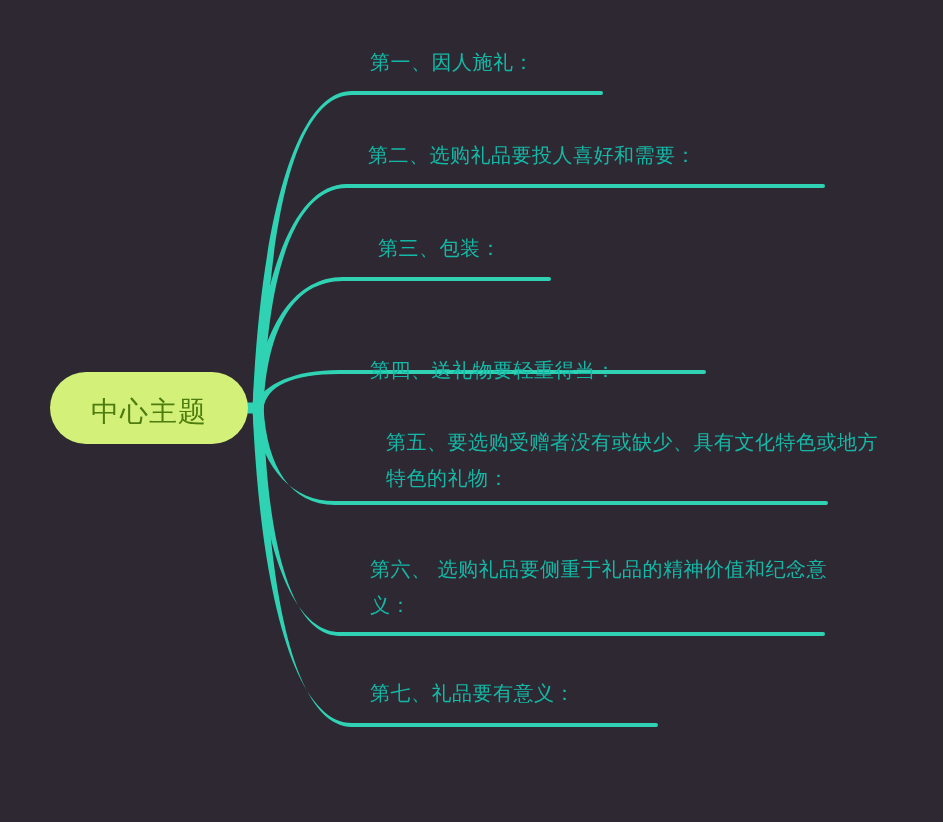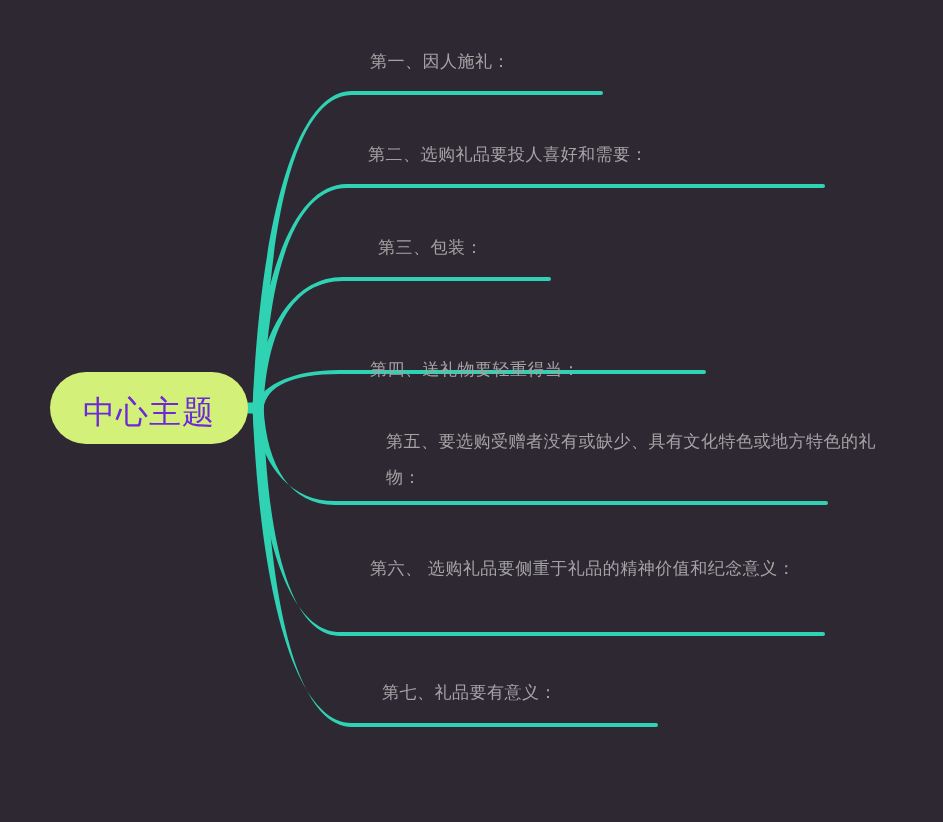--- a/index.html
+++ b/index.html
@@ -34,34 +34,34 @@
     height: 72px;
     background: #d3f079;
     border-radius: 36px;
     display: flex;
     align-items: center;
     justify-content: center;
     box-sizing: border-box;
     z-index: 3;
   }
   .central-node-label {
-    color: #6d28d9;
-    font-size: 32px;
+    color: #4d7c0f;
+    font-size: 28px;
     letter-spacing: 1px;
     line-height: 1;
     white-space: nowrap;
     margin-top: 8px;
   }
   .branch {
     position: absolute;
     z-index: 2;
   }
   .branch-label {
-    color: #a3a3a3;
-    font-size: 17px;
+    color: #14b8a6;
+    font-size: 20px;
     line-height: 36px;
     letter-spacing: 0.5px;
     white-space: pre-wrap;
     display: block;
   }
 </style>
 </head>
 <body>
 
 <div id="mindmap-canvas">
@@ -104,18 +104,18 @@
       </div>
       <div class="branch" style="left: 370px; top: 323px; width: 374px; margin-top: 29px;">
         <span class="branch-label">第四、送礼物要轻重得当：</span>
       </div>
       <div class="branch" style="left: 386px; top: 424px; width: 496px;">
         <span class="branch-label">第五、要选购受赠者没有或缺少、具有文化特色或地方特色的礼物：</span>
       </div>
       <div class="branch" style="left: 370px; top: 551px; width: 493px;">
         <span class="branch-label">第六、 选购礼品要侧重于礼品的精神价值和纪念意义：</span>
       </div>
-      <div class="branch" style="left: 370px; top: 675px; width: 326px; margin-left: 12px;">
+      <div class="branch" style="left: 370px; top: 675px; width: 326px;">
         <span class="branch-label">第七、礼品要有意义：</span>
       </div>
     </div>
 
 </div>
 
 </body></html>

